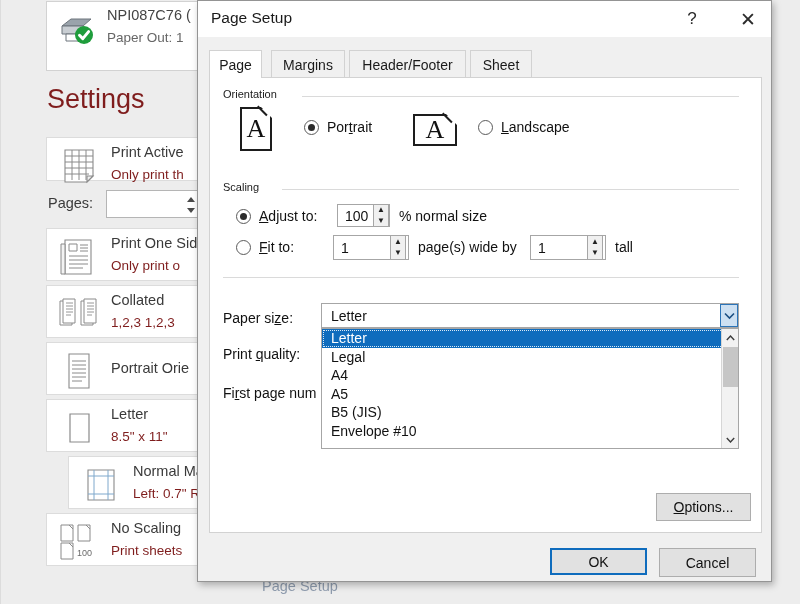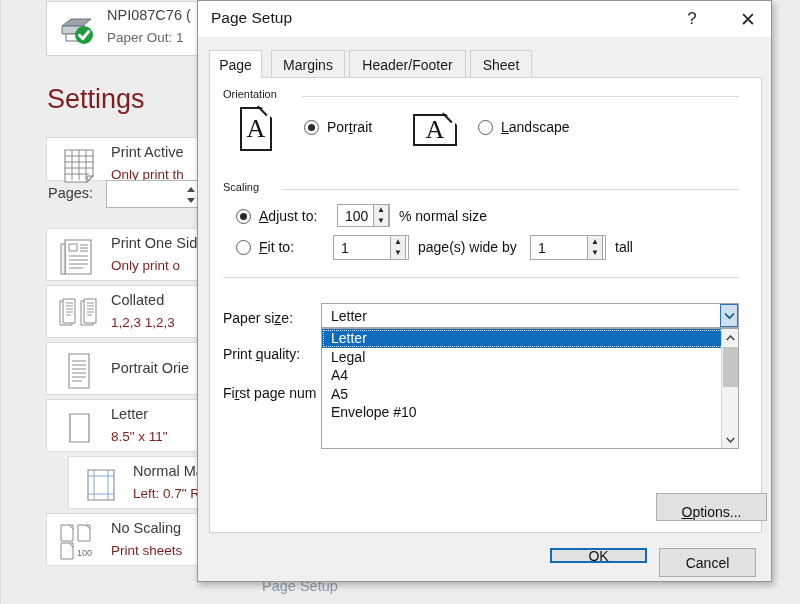--- a/index.html
+++ b/index.html
@@ -17,21 +17,21 @@
   #backdrop {
     position: absolute;
     left: 0; top: 0;
     width: 800px; height: 604px;
     background: #ededed;
   }
 
   .printer-card {
     position: absolute;
     left: 46px; top: 1px;
-    width: 220px; height: 55px;
+    width: 220px; height: 70px;
     background: #ffffff;
     border: 1px solid #d2d2d2;
     box-sizing: border-box;
   }
   .printer-icon {
     position: absolute;
     left: 10px; top: 10px;
     width: 40px; height: 34px;
   }
   .printer-name {
@@ -82,21 +82,21 @@
     position: absolute;
     left: 64px; top: 29px;
     font-size: 13.5px;
     color: #7f1d1d;
     white-space: nowrap;
   }
   .setting-card.one-line .sc-title { top: 17px; }
 
   .pages-row {
     position: absolute;
-    left: 46px; top: 180px;
+    left: 46px; top: 190px;
     width: 230px; height: 30px;
   }
   .pages-label {
     position: absolute;
     left: 2px; top: 5px;
     font-size: 14.5px;
     color: #3a3a3a;
   }
   .pages-input {
     position: absolute;
@@ -605,41 +605,42 @@
     </div>
 
     <div class="lbl" style="left:13px;top:268px;">Print <span class="u">q</span>uality:</div>
     <div class="lbl" style="left:13px;top:307px;">Fi<span class="u">r</span>st page num</div>
 
     <div class="droplist" style="left:111px;top:250px;width:418px;height:121px;">
       <div class="dl-item sel">Letter</div>
       <div class="dl-item">Legal</div>
       <div class="dl-item">A4</div>
       <div class="dl-item">A5</div>
+      <div class="dl-item">B5 (JIS)</div>
       <div class="dl-item">Envelope #10</div>
 
       <div class="dl-scroll">
         <div class="dl-arrow" style="top:0;">
           <svg width="9" height="6" viewBox="0 0 9 6">
               <path d="M0.8 5 L4.5 1 L8.2 5" stroke="#3d3d3d" stroke-width="1.4" fill="none"></path>
             </svg>
         </div>
         <div class="dl-thumb" style="top:18px;height:40px;"></div>
         <div class="dl-arrow" style="bottom:0;">
           <svg width="9" height="6" viewBox="0 0 9 6">
               <path d="M0.8 1 L4.5 5 L8.2 1" stroke="#3d3d3d" stroke-width="1.4" fill="none"></path>
             </svg>
         </div>
       </div>
     </div>
 
-    <div class="btn" style="left:446px;top:415px;width:111px;height:28px;align-items:flex-end;">
+    <div class="btn" style="left:446px;top:415px;width:95px;height:28px;">
       <span><span class="u">O</span>ptions...</span>
     </div>
   </div>
 
-  <div class="btn default" style="left:352px;top:547px;width:97px;height:15px;">
+  <div class="btn default" style="left:352px;top:547px;width:97px;height:27px;">
     <span>OK</span>
   </div>
   <div class="btn" style="left:461px;top:547px;width:97px;height:29px;">
     <span>Cancel</span>
   </div>
 </div>
 
 </body></html>

